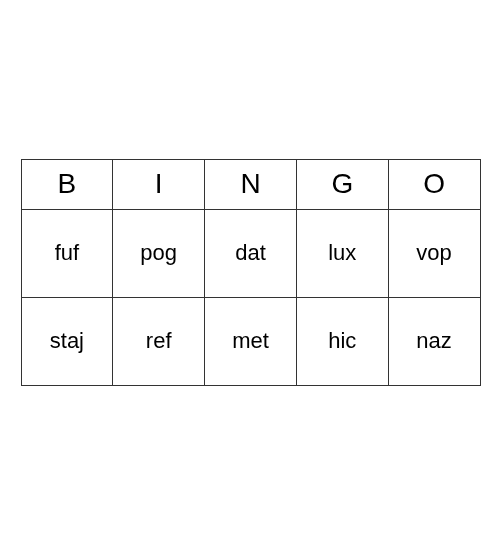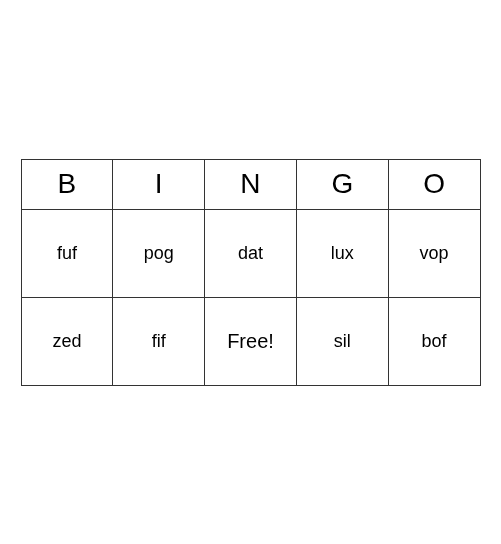--- a/index.html
+++ b/index.html
@@ -22,21 +22,21 @@
       width: 460px;
       border-collapse: collapse;
     }
 
     .bingo-card th, .bingo-card td {
       border: 1px solid #333;
       text-align: center;
       vertical-align: middle;
       width: 92px;
       height: 88px;
-      font-size: 18px;
+      font-size: 22px;
     }
 
     .bingo-card thead tr th {
       border: 1px solid #333;
       font-size: 28px;
       font-weight: normal;
       height: 50px;
     }
 
     .bingo-card .free-cell {
@@ -58,20 +58,20 @@
   </thead>
   <tbody id="bingo-body">
   <tr>
         <td>fuf</td>
         <td>pog</td>
         <td>dat</td>
         <td>lux</td>
         <td>vop</td>
       </tr>
       <tr>
-        <td>zed</td>
-        <td>fif</td>
-        <td class="free-cell">Free!</td>
-        <td>sil</td>
-        <td>bof</td>
+        <td>staj</td>
+        <td>ref</td>
+        <td>met</td>
+        <td>hic</td>
+        <td>naz</td>
       </tr>
     </tbody>
 </table>
 
 </body></html>

